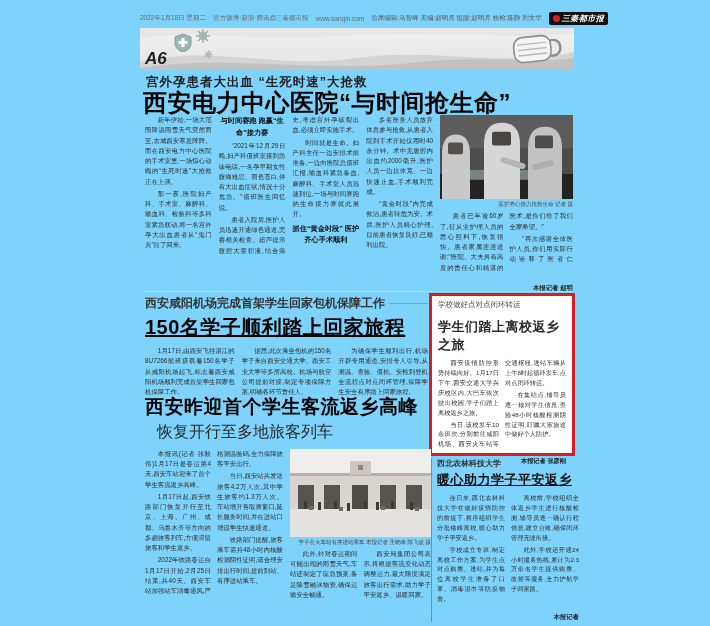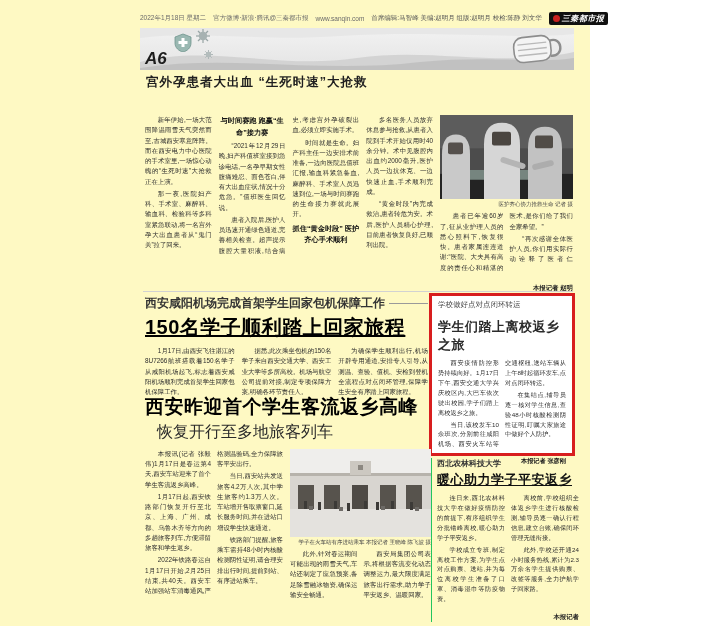--- a/index.html
+++ b/index.html
@@ -1,17 +1,17 @@
 <!DOCTYPE html>
 <html><head>
 <meta charset="utf-8">
 <style>
   html,body{margin:0;padding:0;background:#ffffff;}
   body{width:710px;height:626px;overflow:hidden;font-family:"Liberation Sans","DejaVu Sans",sans-serif;}
-  .sheet{position:relative;width:590px;height:626px;background:#fef9c3;color:#1a1a1a;}
+  .sheet{position:relative;width:710px;height:626px;background:#7dd3fc;color:#1a1a1a;}
   .abs{position:absolute;}
 
   
   .header{left:140px;top:11px;width:434px;height:15px;display:flex;align-items:center;gap:7px;font-size:6.5px;color:#6a6a6a;white-space:nowrap;}
   .header .staff{margin-left:auto;color:#555;}
   .brand{display:flex;align-items:center;gap:2px;background:#101010;color:#fff;padding:1px 4px;border-radius:2px;height:11px;}
   .branddot{width:7px;height:7px;border-radius:50%;background:#c82121;display:inline-block;}
   .brand b{font-size:8px;font-style:italic;letter-spacing:0.5px;}
 
   
@@ -120,20 +120,21 @@
     </svg>
     <svg class="icon-mask" width="56" height="40" viewBox="0 0 56 40">
       <path d="M40,12 C54,8 54,30 40,27" fill="none" stroke="#8d8d8d" stroke-width="2.4"></path>
       <rect x="4" y="6" width="37" height="25" rx="9" fill="#f4f4f4" stroke="#8d8d8d" stroke-width="1.6"></rect>
       <path d="M8,13 H37 M8,18.5 H37 M8,24 H37" stroke="#b9b9b9" stroke-width="1.4" fill="none"></path>
     </svg>
     <span class="pageno">A6</span>
   </div>
 
   <div class="abs lead-kicker">宫外孕患者大出血 “生死时速”大抢救</div>
+  <div class="abs lead-headline">西安电力中心医院“与时间抢生命”</div>
   <div class="abs lead-body">
     <div class="lead-cols cols">
         <p class="para">新年伊始,一场大范围降温雨雪天气突然而至,古城西安寒意阵阵。而在西安电力中心医院的手术室里,一场惊心动魄的“生死时速”大抢救正在上演。</p>
         <p class="para">那一夜,医院妇产科、手术室、麻醉科、输血科、检验科等多科室紧急联动,将一名宫外孕大出血患者从“鬼门关”拉了回来。</p>
         <h4 class="sub">与时间赛跑 跑赢“生命”接力赛</h4>
         <p class="para">“2021年12月29日晚,妇产科值班室接到急诊电话,一名孕早期女性腹痛难忍、面色苍白,伴有大出血症状,情况十分危急。”值班医生回忆说。</p>
         <p class="para">患者入院后,医护人员迅速开通绿色通道,完善相关检查。超声提示腹腔大量积液,结合病史,考虑宫外孕破裂出血,必须立即实施手术。</p>
         <p class="para">时间就是生命。妇产科主任一边安排术前准备,一边向医院总值班汇报,输血科紧急备血,麻醉科、手术室人员迅速到位,一场与时间赛跑的生命接力赛就此展开。</p>
         <h4 class="sub">抓住“黄金时段” 医护齐心手术顺利</h4>
         <p class="para">多名医务人员放弃休息参与抢救,从患者入院到手术开始仅用时40余分钟。术中见腹腔内出血约2000毫升,医护人员一边抗休克、一边快速止血,手术顺利完成。</p>

